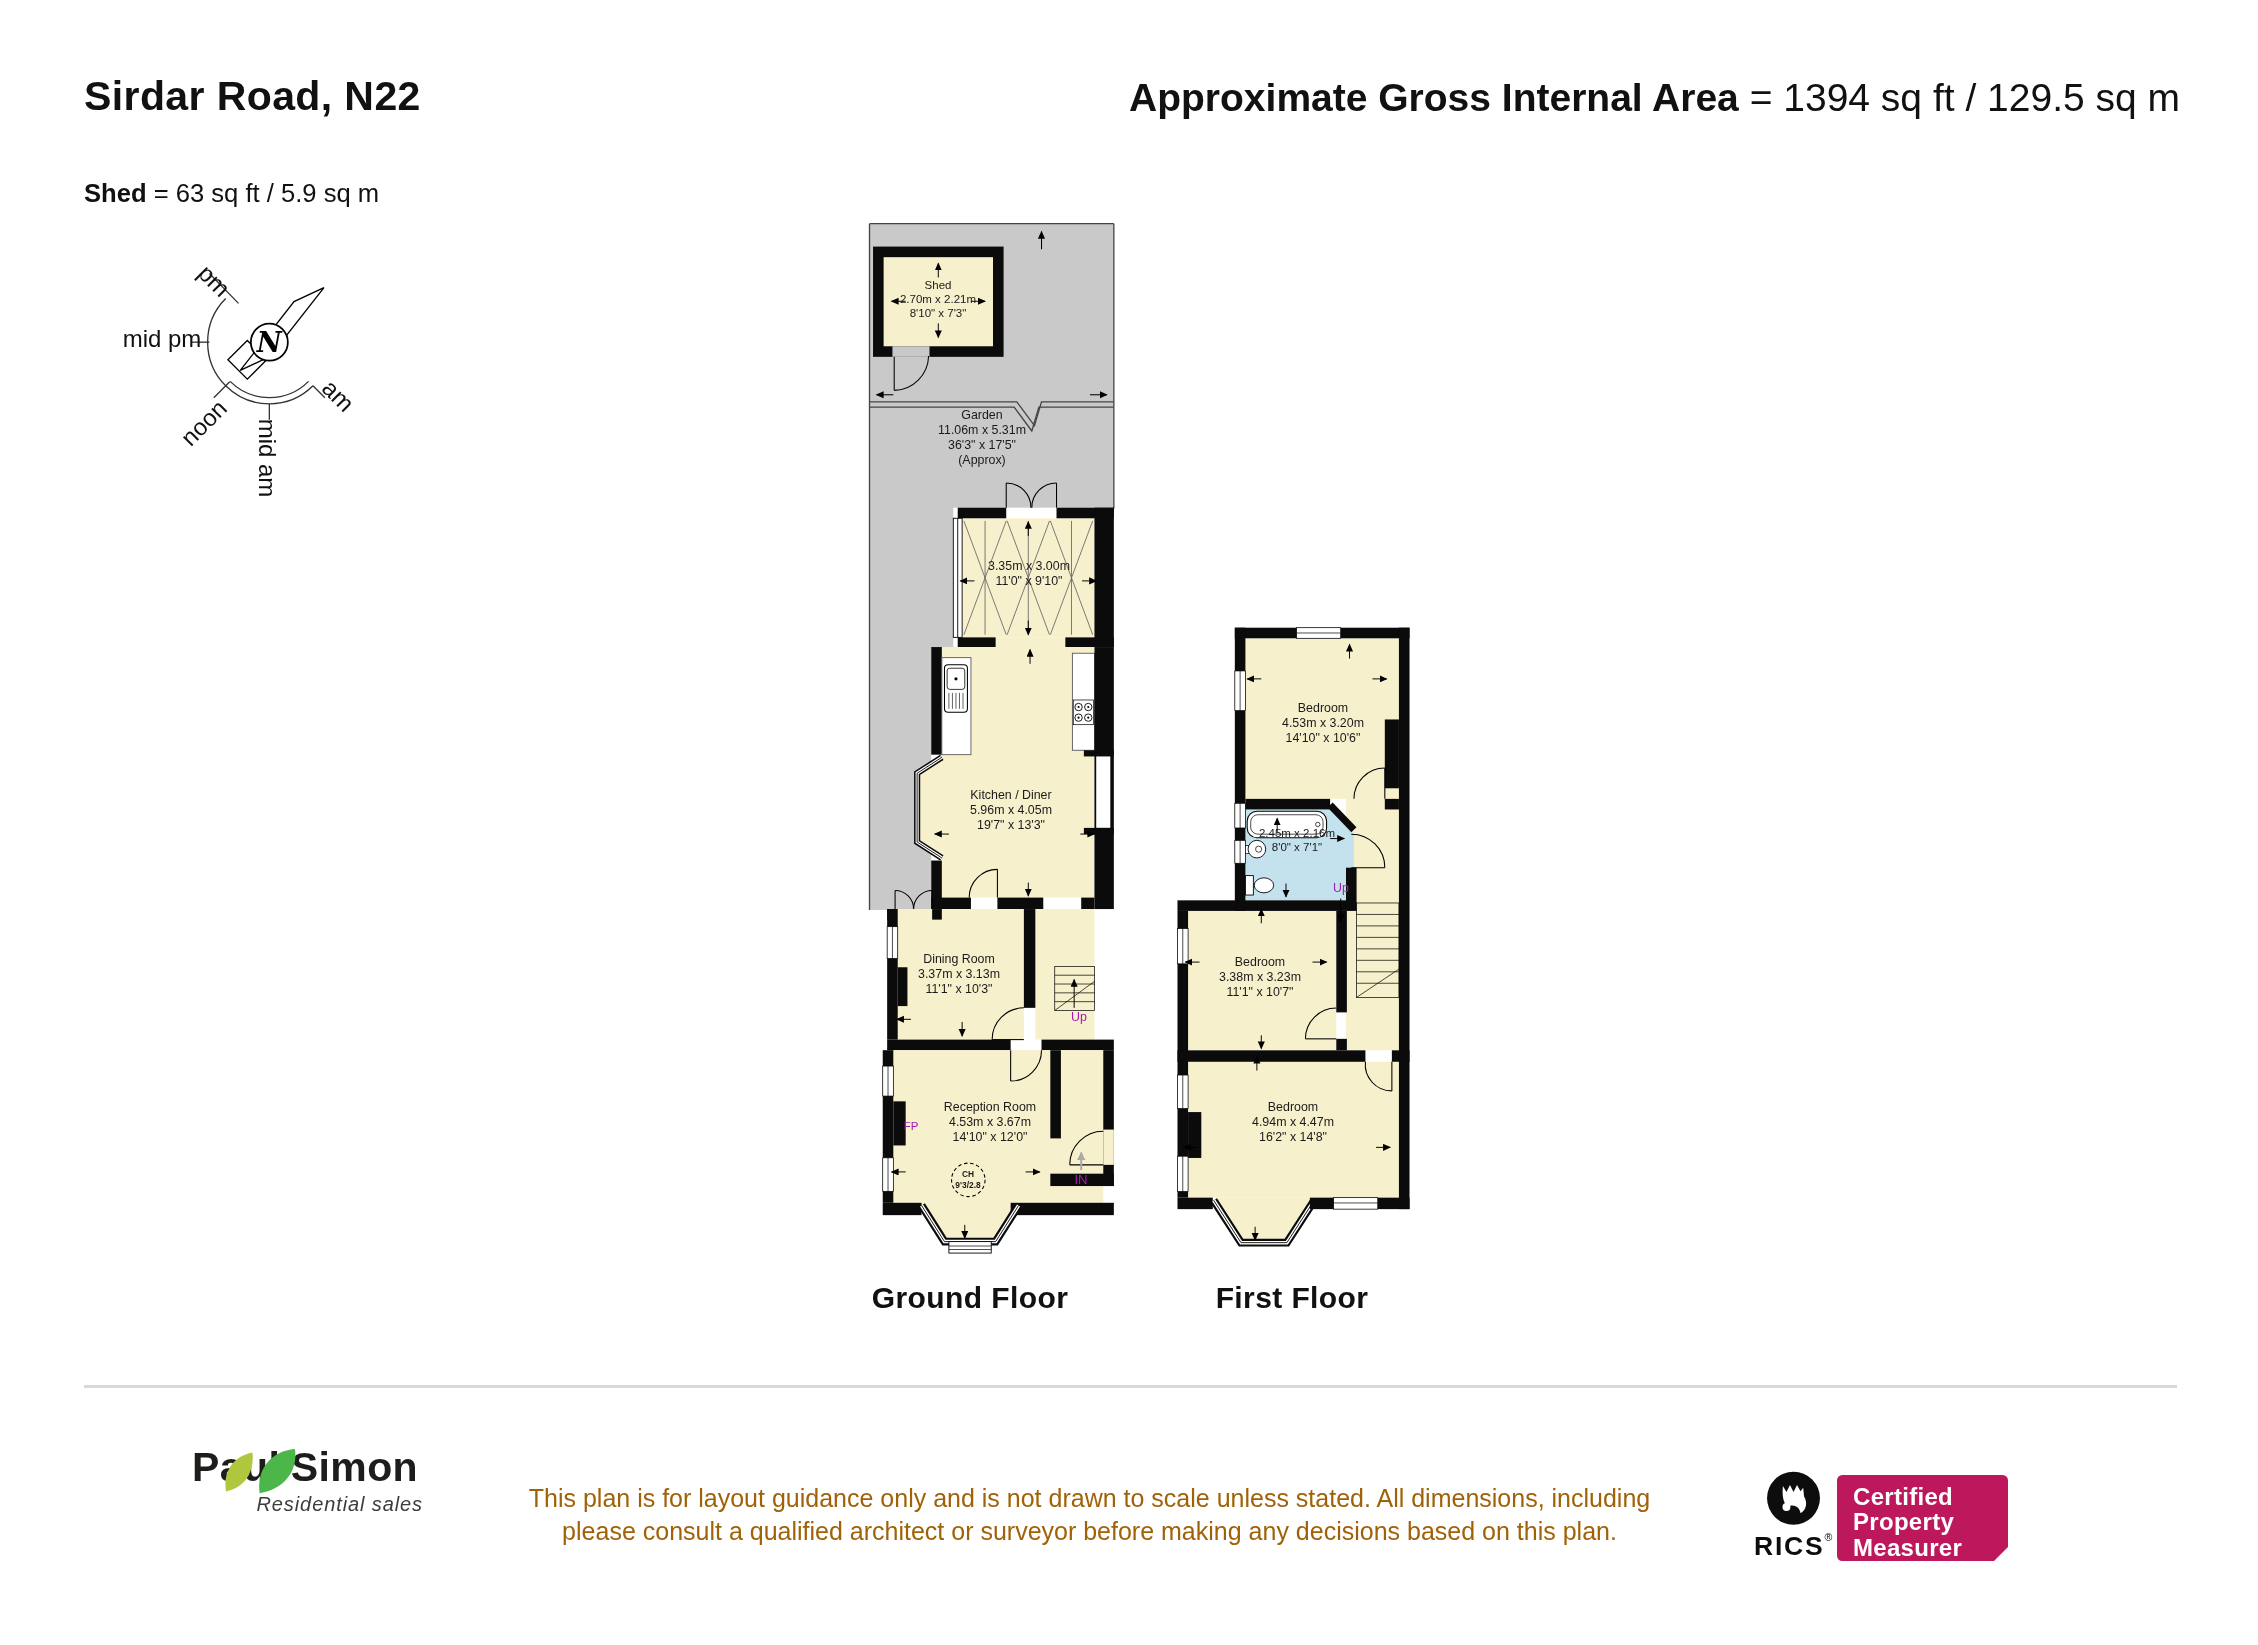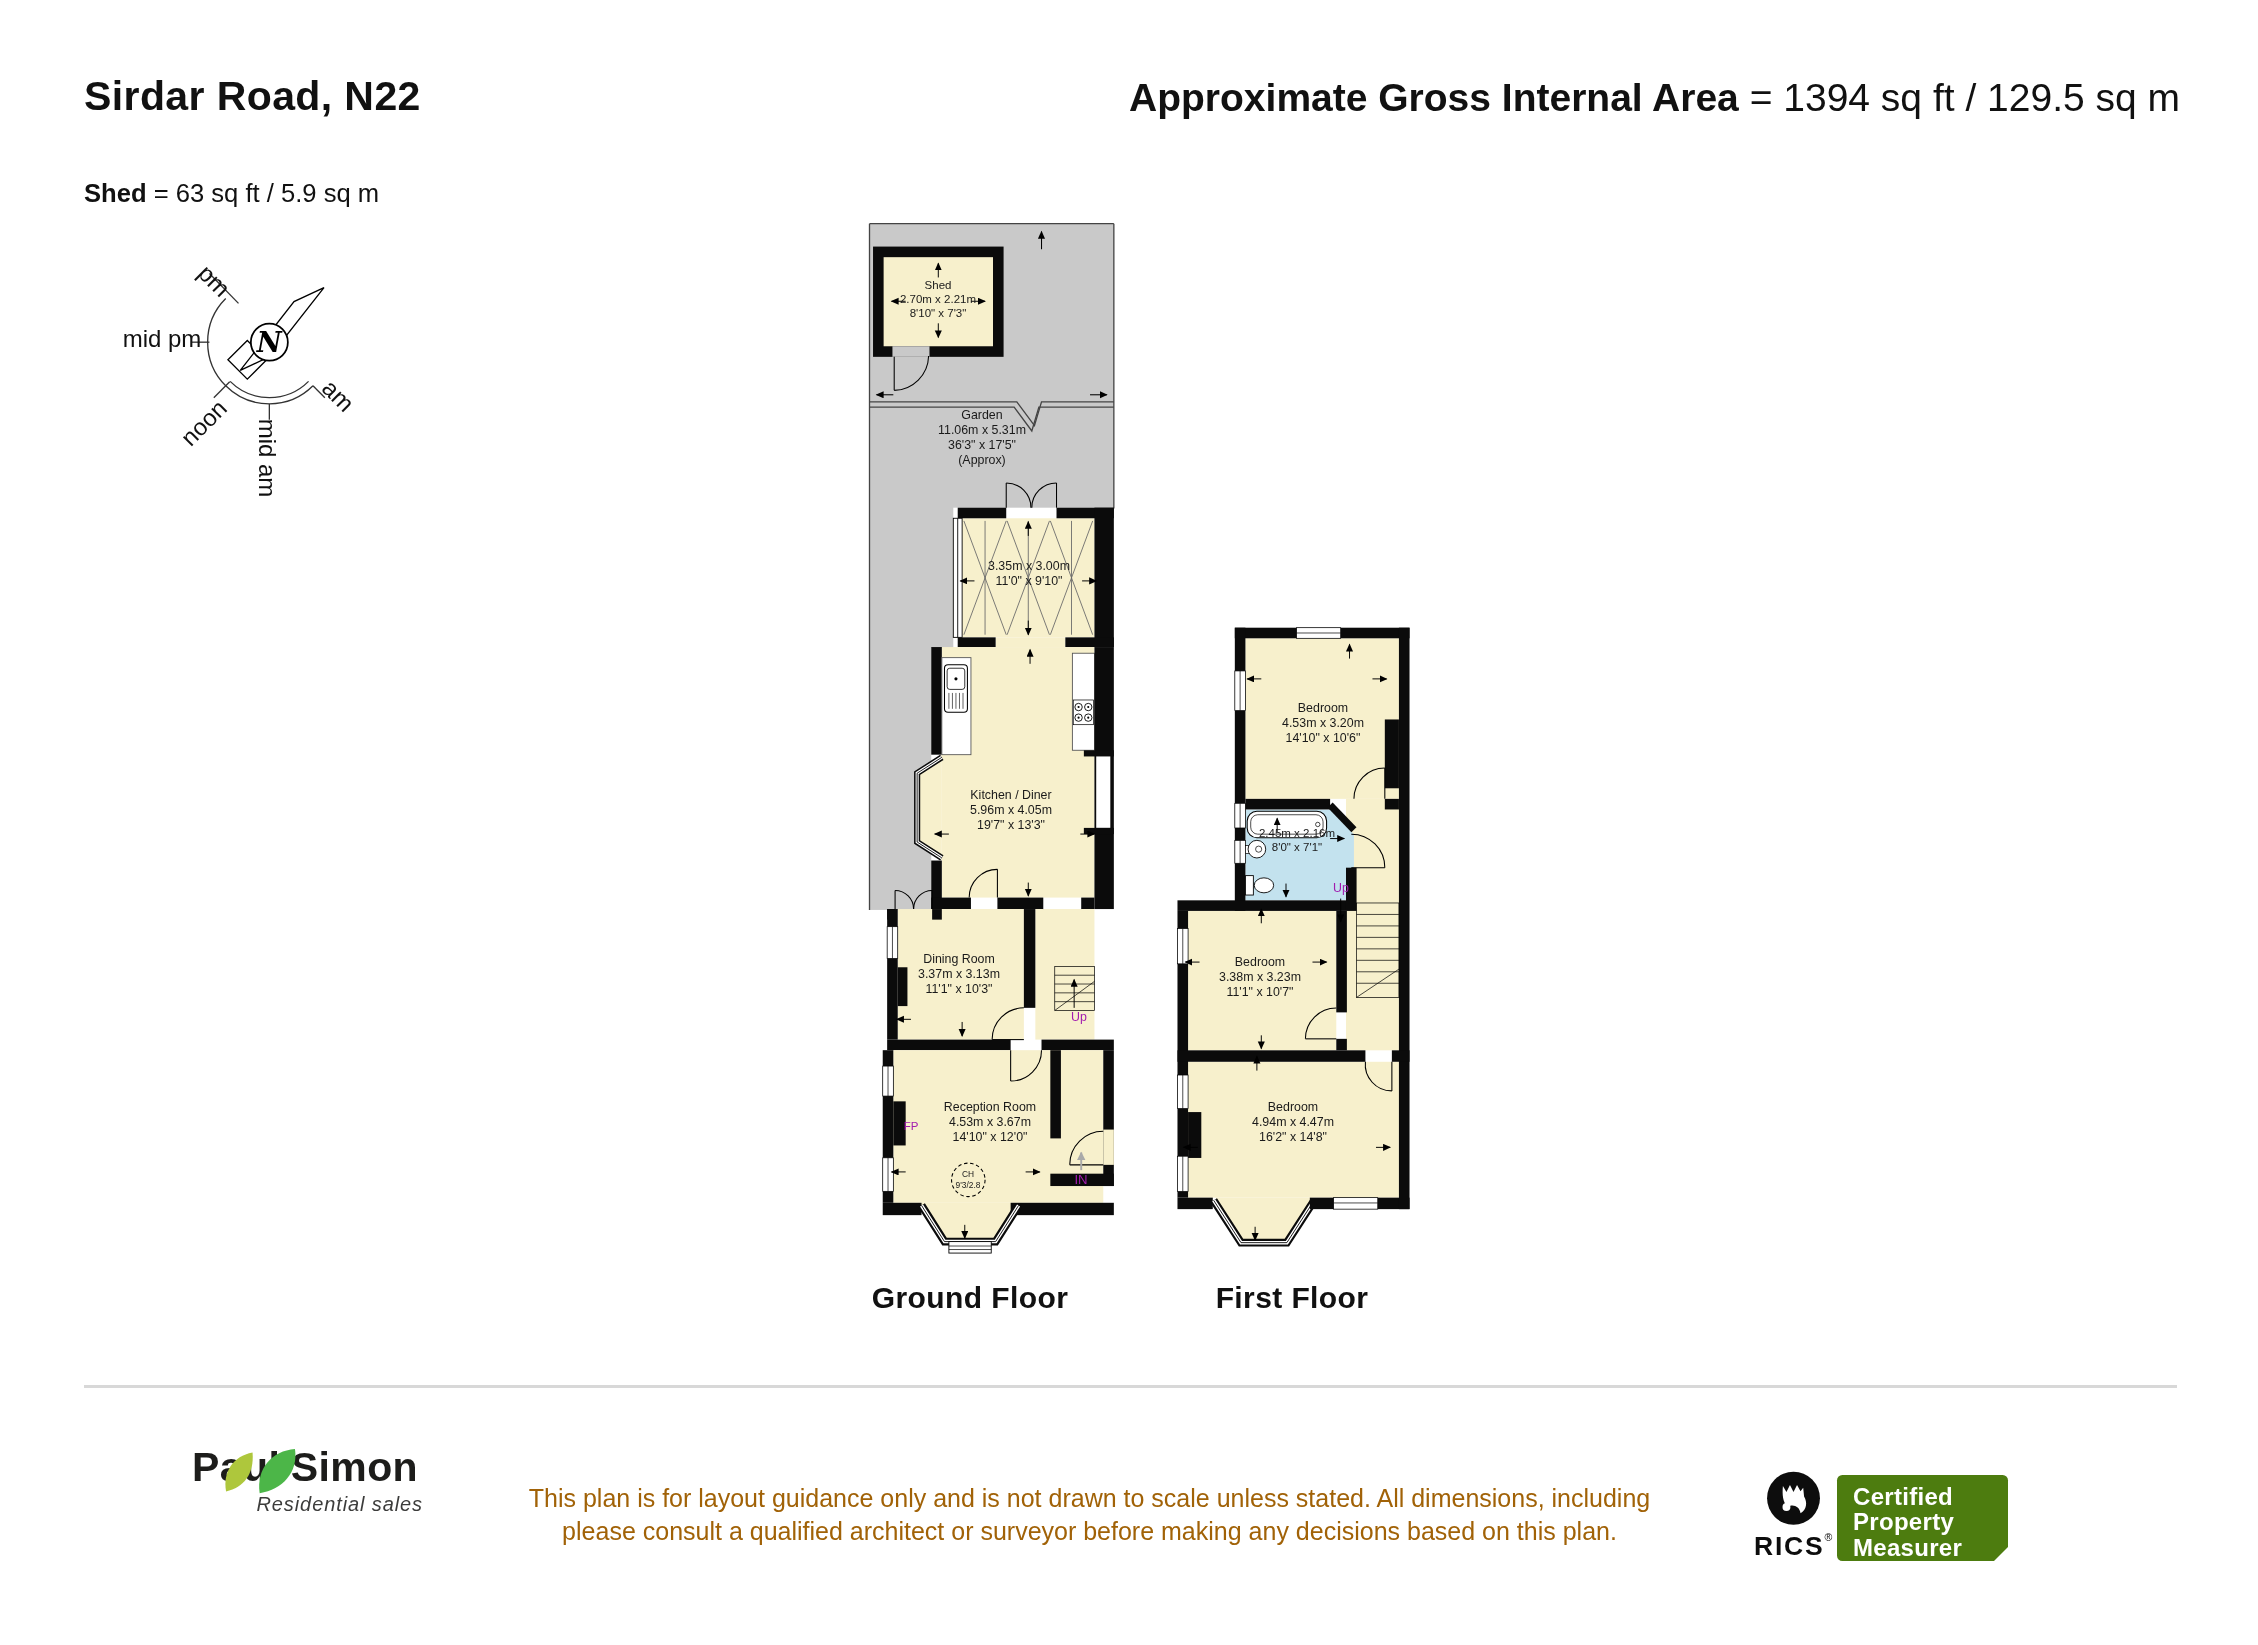--- a/index.html
+++ b/index.html
@@ -10,36 +10,36 @@
   .gia{right:78px;top:76px;font-size:39px;white-space:nowrap;}
   .gia b{font-weight:700;}
   .shedline{left:84px;top:179px;font-size:25.6px;}
   .shedline b{font-weight:700;}
   
   .c-label{position:absolute;font-size:24px;color:#111;transform:translate(-50%,-50%) rotate(var(--r,0deg));white-space:nowrap;}
   
   .p-label{position:absolute;transform:translateX(-50%);text-align:center;font-size:12.4px;line-height:15px;color:#1a1a1a;white-space:nowrap;}
   .p-label span{display:block;}
   .p-label.small{font-size:11.5px;line-height:14px;}
-  .p-label.tiny{font-size:8.4px;line-height:10.6px;}
+  .p-label.tiny{font-size:8.4px;line-height:10.6px;font-weight:bold;}
   .floor-label{position:absolute;transform:translateX(-50%);font-size:30px;font-weight:700;letter-spacing:0.4px;color:#111;white-space:nowrap;}
   .mini{position:absolute;transform:translateX(-50%);font-size:12.4px;color:#a21caf;white-space:nowrap;}
   
   .divider{left:84px;top:1385px;width:2093px;height:2.6px;background:#D8D8D8;}
   .disclaimer{left:503px;top:1482px;width:1173px;text-align:center;font-size:25px;line-height:33px;color:#a16207;}
   .disclaimer span{display:block;}
   .ps-logo{left:192px;top:1449px;width:247px;}
   .ps-leaves{margin-left:26.5px;display:block;}
   .ps-name{font-size:41px;font-weight:600;color:#1d1d1b;letter-spacing:0.4px;margin-top:-5.3px;white-space:nowrap;}
   .ps-name .n2{margin-left:10.6px;}
   .ps-tagline{font-size:20px;color:#3c3c3b;letter-spacing:0.9px;text-align:right;width:231px;margin-top:1.8px;font-style:italic;}
   .rics{left:1754px;top:1470px;width:79px;text-align:center;}
   .rics-name{font-size:26.5px;font-weight:800;letter-spacing:1.8px;color:#0d0d0d;margin-top:-1.8px;white-space:nowrap;}
   .rics-name .reg{font-size:10.6px;vertical-align:top;font-weight:400;}
-  .cpm{left:1837px;top:1475px;width:171px;height:86px;background:#4d7c0f;border-radius:5.3px;color:#fff;padding:8.8px 0 0 16px;box-sizing:border-box;}
+  .cpm{left:1837px;top:1475px;width:171px;height:86px;background:#be185d;border-radius:5.3px;color:#fff;padding:8.8px 0 0 16px;box-sizing:border-box;}
   .cpm span{display:block;font-size:24px;font-weight:700;line-height:25.6px;letter-spacing:0.3px;}
   .cpm .fold{position:absolute;right:0;bottom:0;width:0;height:0;border-left:14px solid transparent;border-bottom:14px solid #fff;}
   svg{position:absolute;}
   svg text{font-family:"DejaVu Serif",serif;}
 </style>
 </head>
 <body>
 
 <div class="abs title">Sirdar Road, N22</div>
 <div class="abs gia"><b>Approximate Gross Internal Area</b><span> = 1394 sq ft / 129.5 sq m</span></div>

